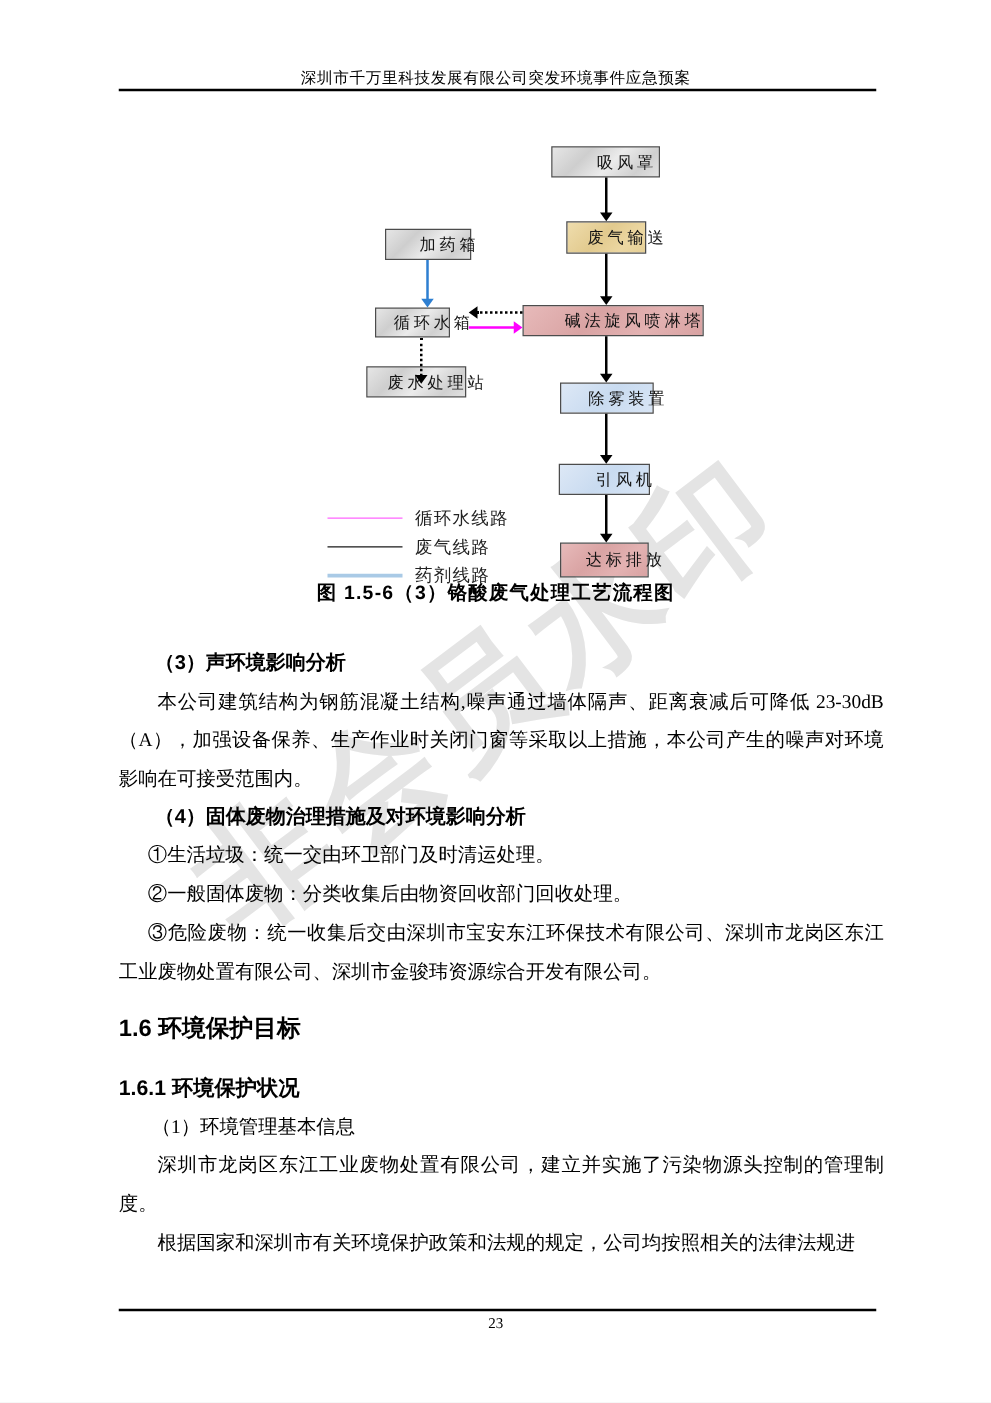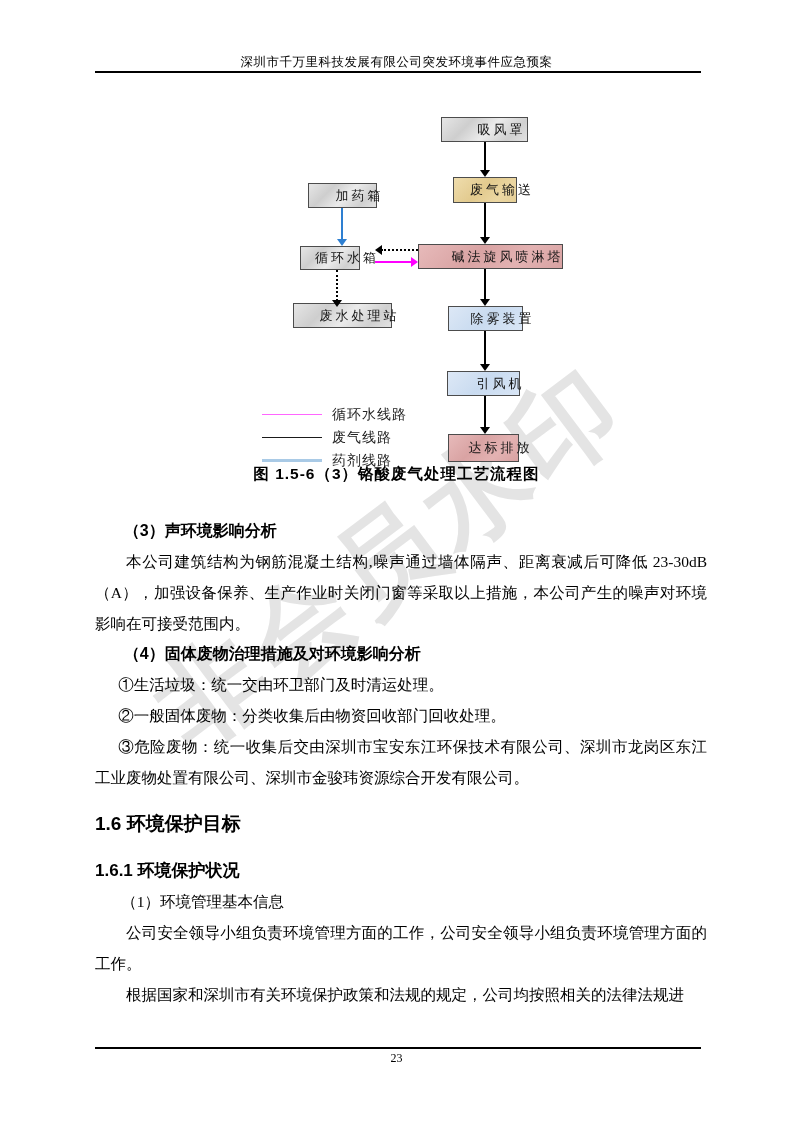--- a/index.html
+++ b/index.html
@@ -106,21 +106,21 @@
     </div>
     <div class="node gray" style="left:308px;top:183px;width:69px;height:25px">
       <span>加药箱</span>
     </div>
     <div class="node gray" style="left:300px;top:246px;width:60px;height:24px">
       <span>循环水箱</span>
     </div>
     <div class="node pink" style="left:418px;top:244px;width:145px;height:25px">
       <span>碱法旋风喷淋塔</span>
     </div>
-    <div class="node gray" style="left:293px;top:303px;width:99px;height:25px">
+    <div class="node gray" style="left:293px;top:293px;width:80px;height:25px">
       <span>废水处理站</span>
     </div>
     <div class="node blue" style="left:448px;top:306px;width:75px;height:25px">
       <span>除雾装置</span>
     </div>
     <div class="node blue" style="left:447px;top:371px;width:73px;height:25px">
       <span>引风机</span>
     </div>
     <div class="node pink" style="left:448px;top:434px;width:71px;height:28px">
       <span>达标排放</span>
@@ -184,20 +184,20 @@
   <div class="doc-body">
     <p class="bold-h">（3）声环境影响分析</p>
     <p class="para">本公司建筑结构为钢筋混凝土结构,噪声通过墙体隔声、距离衰减后可降低 23-30dB（A），加强设备保养、生产作业时关闭门窗等采取以上措施，本公司产生的噪声对环境影响在可接受范围内。</p>
     <p class="bold-h">（4）固体废物治理措施及对环境影响分析</p>
     <p class="item">①生活垃圾：统一交由环卫部门及时清运处理。</p>
     <p class="item">②一般固体废物：分类收集后由物资回收部门回收处理。</p>
     <p class="item">③危险废物：统一收集后交由深圳市宝安东江环保技术有限公司、深圳市龙岗区东江工业废物处置有限公司、深圳市金骏玮资源综合开发有限公司。</p>
     <p class="h16">1.6 环境保护目标</p>
     <p class="h161">1.6.1 环境保护状况</p>
     <p class="sub">（1）环境管理基本信息</p>
-    <p class="para">公司安全领导小组负责环境管理方面的工作，公司安全领导小组负责环境管理方面的工作。</p>
+    <p class="para">深圳市龙岗区东江工业废物处置有限公司，建立并实施了污染物源头控制的管理制度。</p>
     <p class="para">根据国家和深圳市有关环境保护政策和法规的规定，公司均按照相关的法律法规进</p>
   </div>
 
   <div class="footer-rule"></div>
   <div class="page-number">23</div>
 
 </div>
 
 </body></html>

